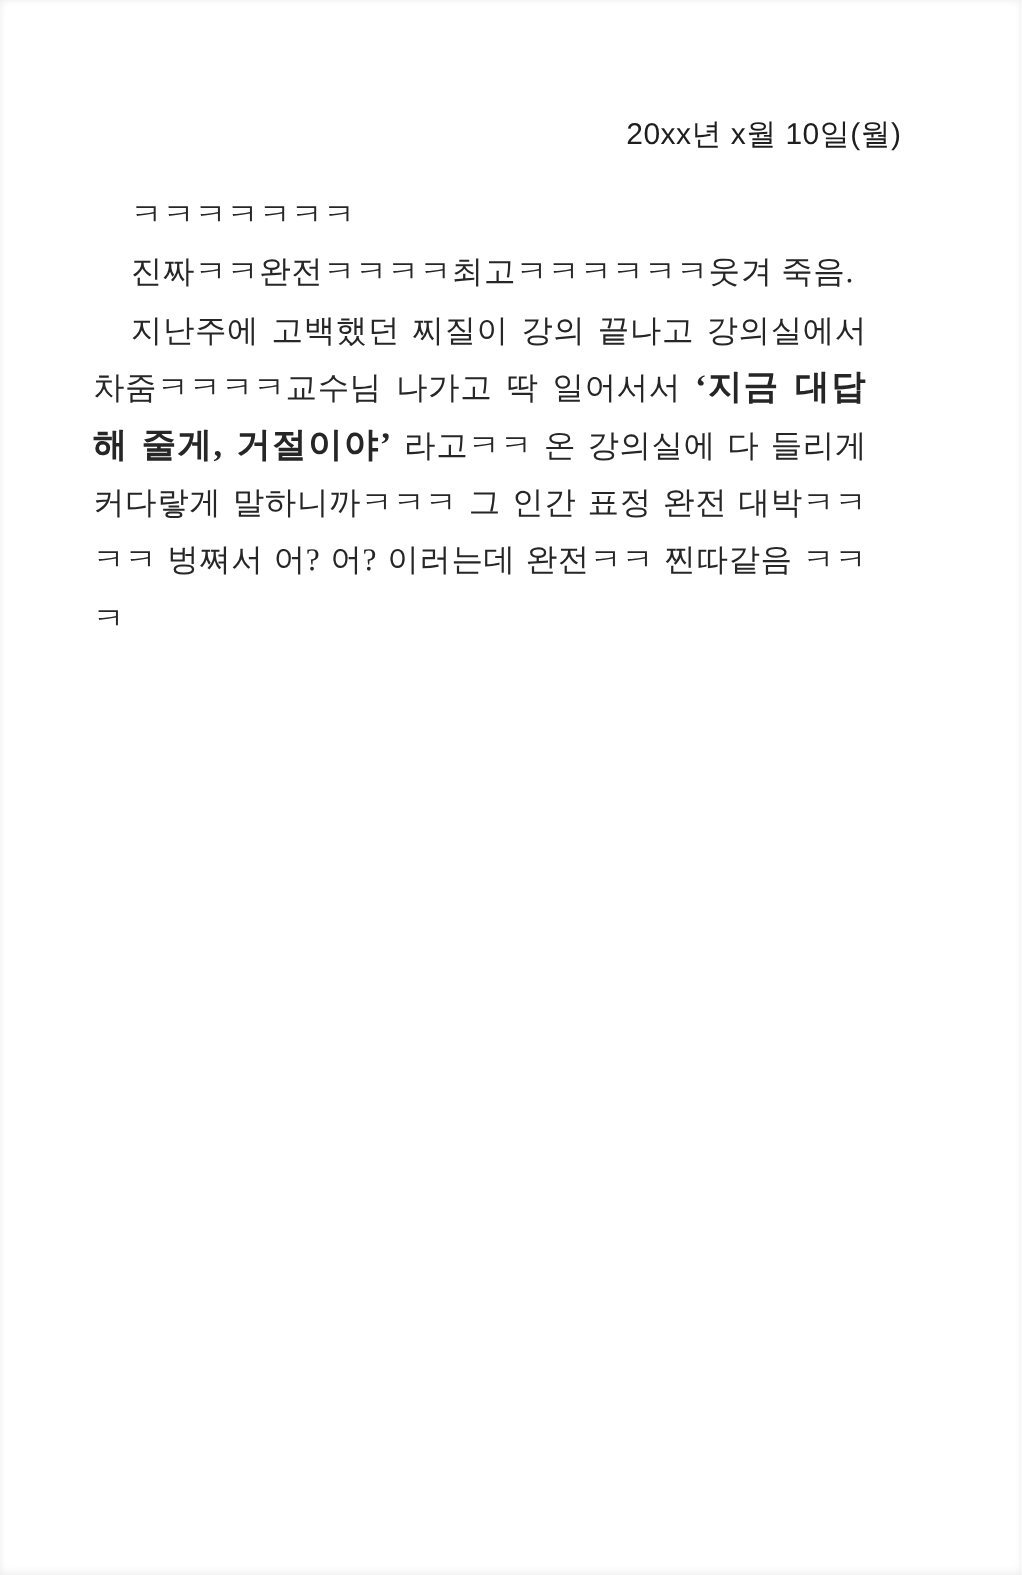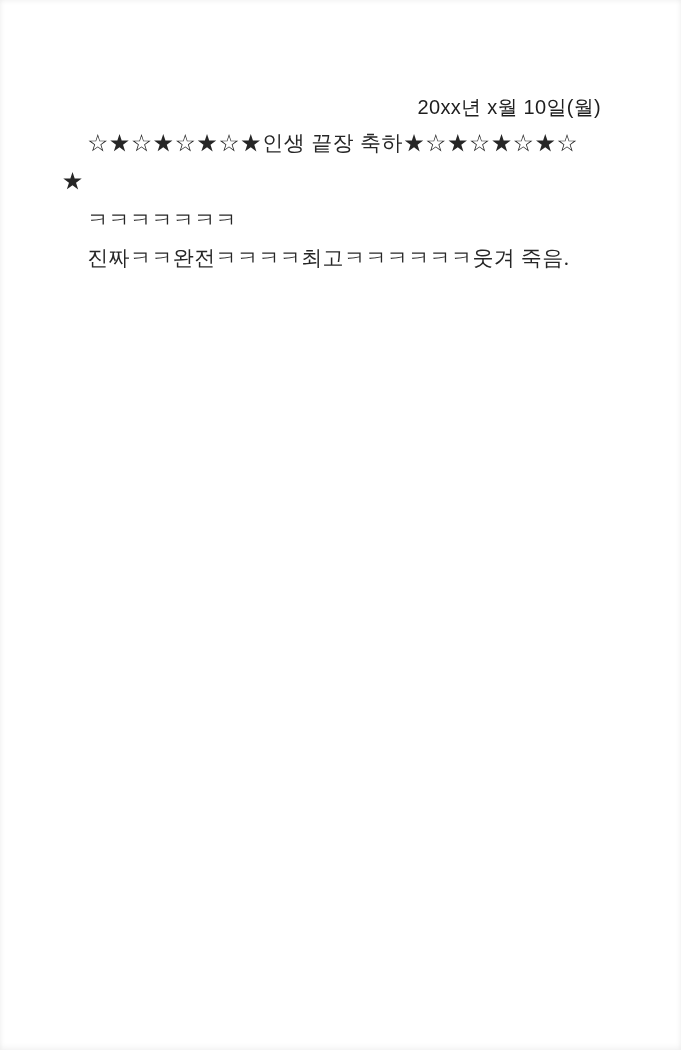--- a/index.html
+++ b/index.html
@@ -12,21 +12,21 @@
     width: 681px;
     height: 1050px;
     background: #ffffff;
     overflow: hidden;
     font-family: "Liberation Serif", "DejaVu Serif", serif;
     color: #222222;
     box-shadow: inset 0 -2px 6px rgba(0,0,0,0.06), inset 0 2px 4px rgba(0,0,0,0.03);
   }
   .date-line {
     position: absolute;
-    top: 94px;
+    top: 76px;
     left: 0;
     right: 80px;
     text-align: right;
     font-family: "Liberation Sans", "DejaVu Sans", sans-serif;
     font-size: 20px;
     letter-spacing: 0.3px;
     color: #1e1e1e;
   }
   .diary-text {
     position: absolute;
@@ -54,18 +54,18 @@
     font-weight: 600;
     font-size: 1.13em;
   }
 </style>
 </head>
 <body>
 
 <div class="page">
   <div class="date-line">20xx년 x월 10일(월)</div>
   <div class="diary-text">
-      <p class="para"><span>☆★☆★☆★☆★인생 끝장 축하★☆★☆★☆★☆★</span></p>
       <p class="para"><span>ㅋㅋㅋㅋㅋㅋㅋ</span></p>
       <p class="para"><span>진짜ㅋㅋ완전ㅋㅋㅋㅋ최고ㅋㅋㅋㅋㅋㅋ웃겨 죽음.</span></p>
+      <p class="para"><span>지난주에 고백했던 찌질이 강의 끝나고 강의실에서 차줌ㅋㅋㅋㅋ교수님 나가고 딱 일어서서 </span><span class="seg-bold-large">‘지금 대답해 줄게, 거절이야’</span><span> 라고ㅋㅋ 온 강의실에 다 들리게 커다랗게 말하니까ㅋㅋㅋ 그 인간 표정 완전 대박ㅋㅋㅋㅋ 벙쪄서 어? 어? 이러는데 완전ㅋㅋ 찐따같음 ㅋㅋㅋ</span></p>
       <p class="para"></p>
     </div>
 </div>
 
 </body></html>

